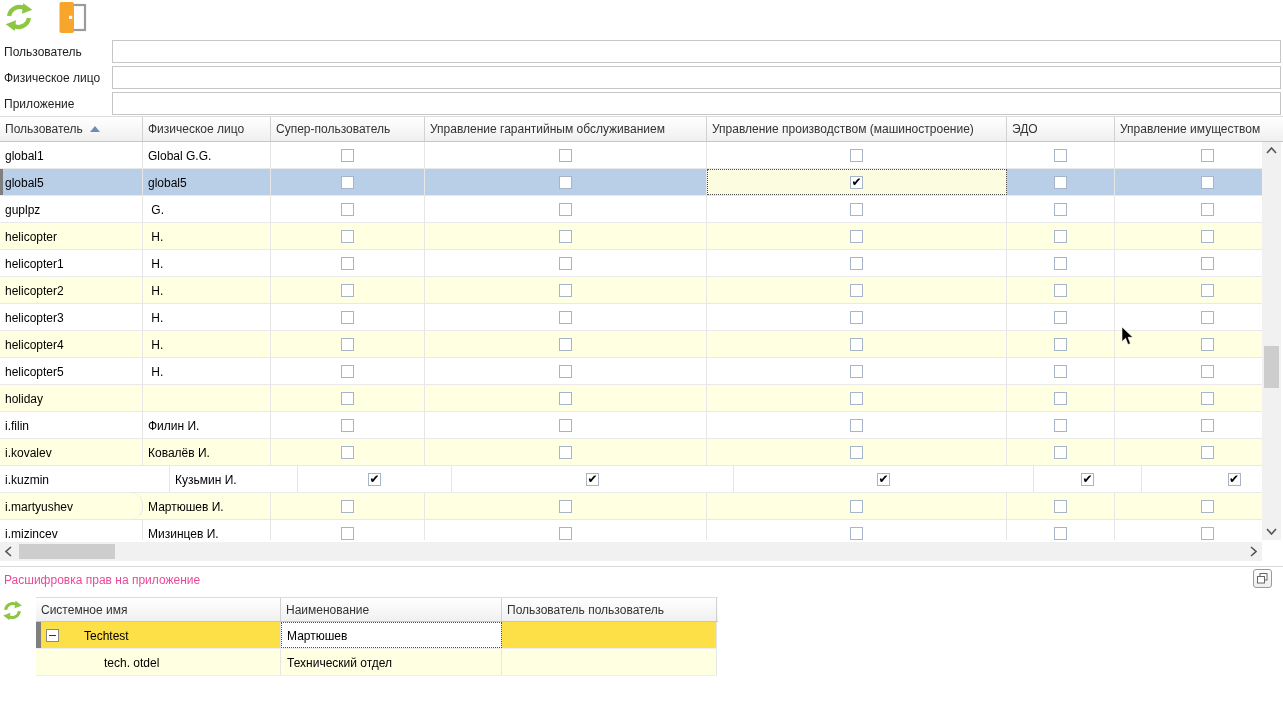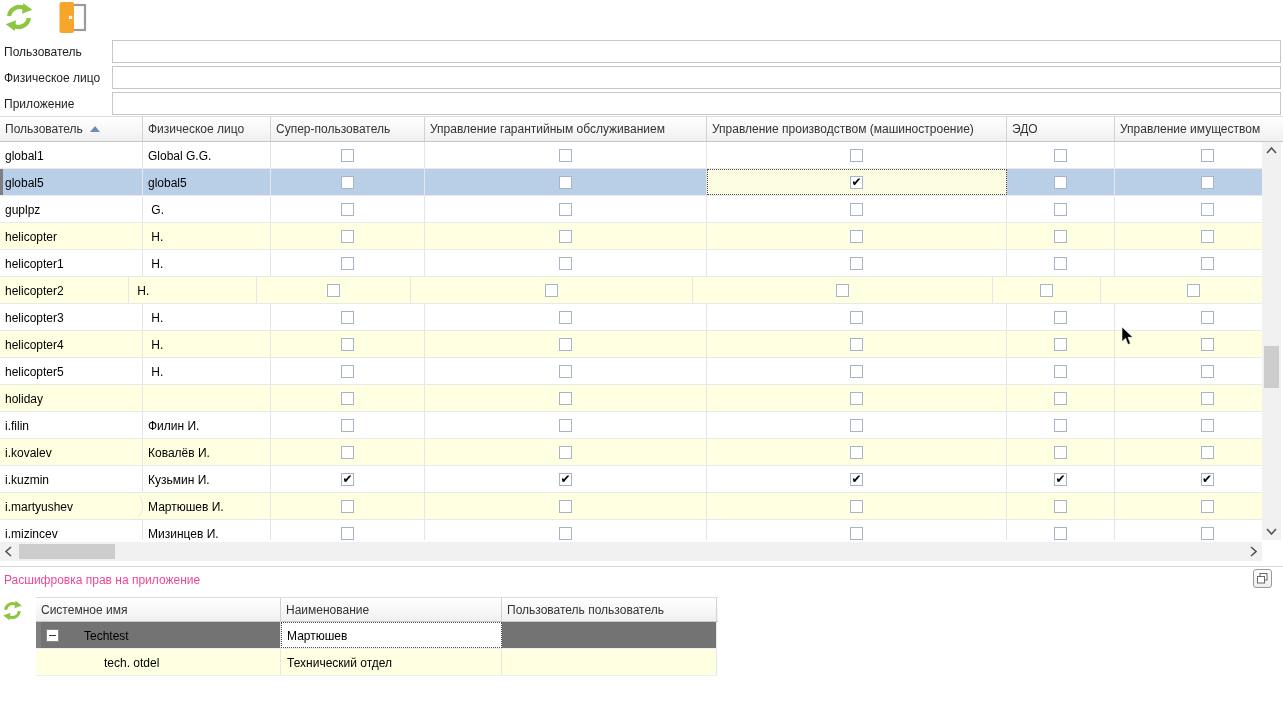--- a/index.html
+++ b/index.html
@@ -77,21 +77,21 @@
   #bottom-grid-header {
     position:absolute; left:36px; top:597px; width:682px; height:25px;
     display:flex; overflow:hidden;
     background:linear-gradient(#ffffff,#f0f0f0);
     border-top:1px solid #dcdcdc; border-bottom:1px solid #c6c6c6;
   }
   #bottom-grid-body { position:absolute; left:36px; top:622px; width:682px; }
   .brow { position:relative; display:flex; width:681px; height:27px; background:#fff;
           border-bottom:1px solid #eee; }
   .brow.alt { background:#ffffe1; }
-  .brow.selected { background:#737373; }
+  .brow.selected { background:#fde047; }
   .bcell { flex:none; height:100%; border-right:1px solid #e6e6e6;
            padding:7px 0 0 6px; font-size:12px; white-space:pre; overflow:hidden; position:relative; }
   .bmarker { position:absolute; left:0; top:0; width:5px; height:100%; background:#7f7f7f; }
   .expand-box {
     position:absolute; left:10px; top:7px; width:13px; height:13px;
     border:1px solid #8a8a8a; background:#fff; cursor:pointer;
   }
   .expand-box::after {
     content:""; position:absolute; left:2px; top:5px; width:7px; height:1px; background:#333;
   }
@@ -239,21 +239,21 @@
         <div class="checkbox"></div>
       </div>
       <div class="cbcell" style="width: 108px;">
         <div class="checkbox"></div>
       </div>
       <div class="cbcell" style="width: 185px;">
         <div class="checkbox"></div>
       </div>
     </div>
     <div class="grow alt">
-      <div class="cell" style="width: 129px;">helicopter2</div>
+      <div class="cell" style="width: 143px;">helicopter2</div>
       <div class="cell" style="width: 128px;"> Н.</div>
       <div class="cbcell" style="width: 154px;">
         <div class="checkbox"></div>
       </div>
       <div class="cbcell" style="width: 282px;">
         <div class="checkbox"></div>
       </div>
       <div class="cbcell" style="width: 300px;">
         <div class="checkbox"></div>
       </div>
@@ -372,21 +372,21 @@
         <div class="checkbox"></div>
       </div>
       <div class="cbcell" style="width: 108px;">
         <div class="checkbox"></div>
       </div>
       <div class="cbcell" style="width: 185px;">
         <div class="checkbox"></div>
       </div>
     </div>
     <div class="grow">
-      <div class="cell" style="width: 143px;">i.kuzmin</div>
+      <div class="cell" style="width: 170px;">i.kuzmin</div>
       <div class="cell" style="width: 128px;">Кузьмин И.</div>
       <div class="cbcell" style="width: 154px;">
         <div class="checkbox">✔</div>
       </div>
       <div class="cbcell" style="width: 282px;">
         <div class="checkbox">✔</div>
       </div>
       <div class="cbcell" style="width: 300px;">
         <div class="checkbox">✔</div>
       </div>

